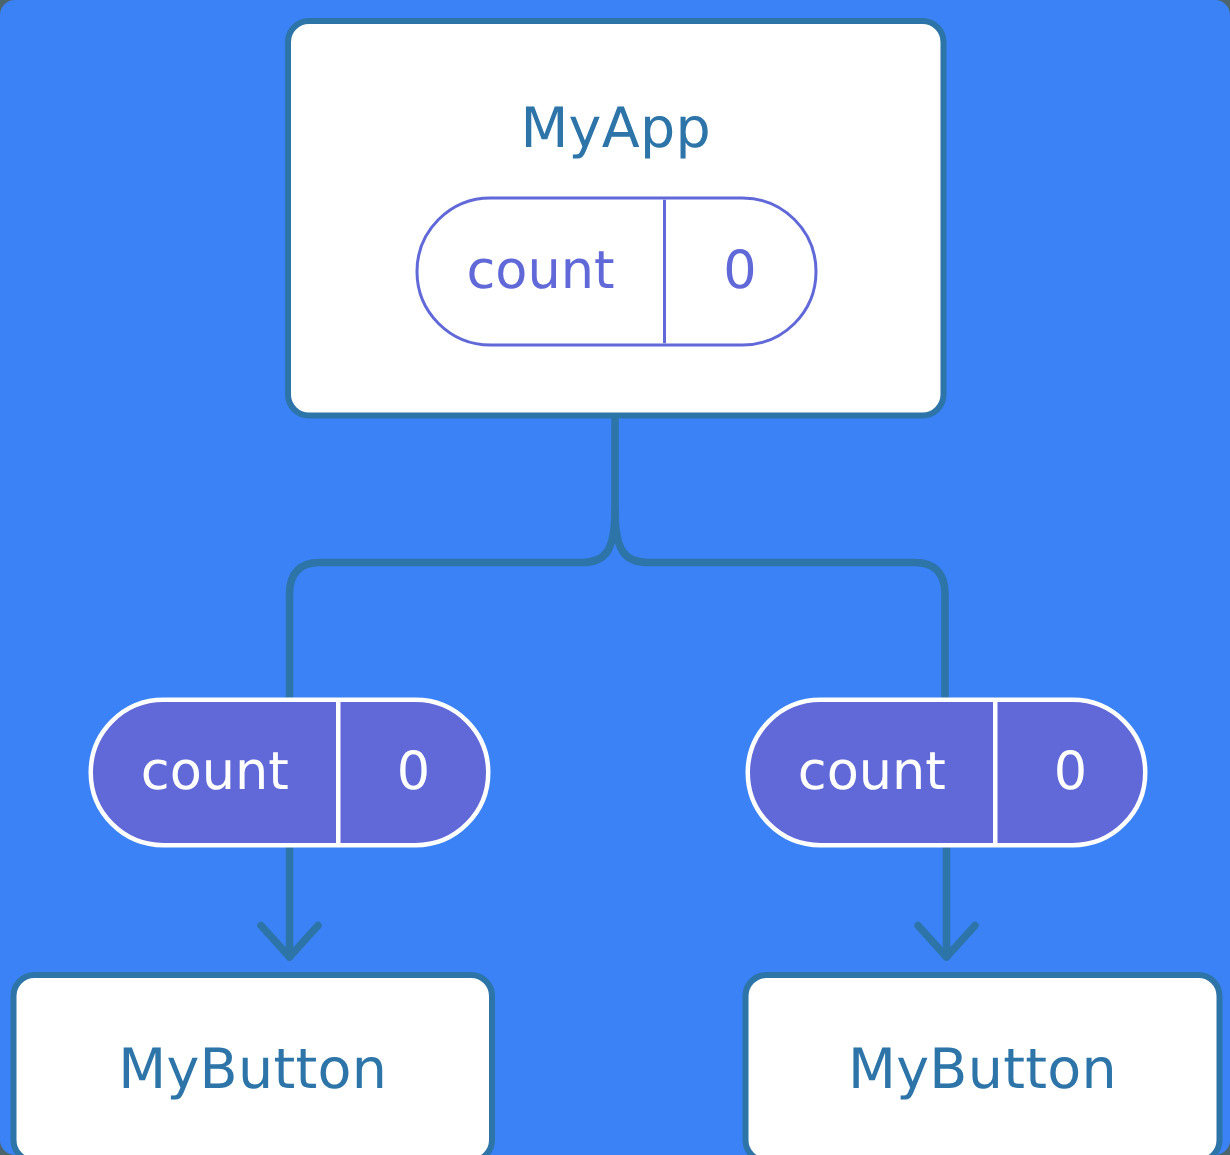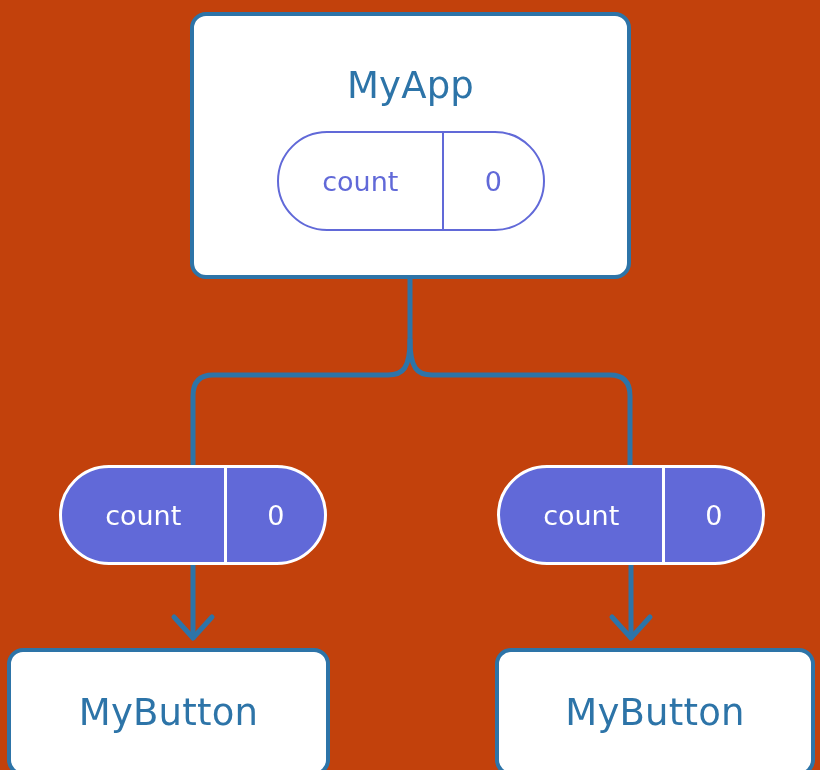--- a/index.html
+++ b/index.html
@@ -10,21 +10,22 @@
     width: 820px;
     height: 770px;
     overflow: hidden;
     background: #4c656d;
     font-family: "DejaVu Sans", "Liberation Sans", sans-serif;
   }
   #canvas {
     position: relative;
     width: 820px;
     height: 770px;
-    background: #c2410c;
+    background: #3b82f6;
+    border-radius: 10px;
   }
   #connectors {
     position: absolute;
     left: 0;
     top: 0;
     width: 820px;
     height: 770px;
     pointer-events: none;
   }
 
@@ -87,21 +88,21 @@
     display: flex;
     align-items: stretch;
     border-radius: 999px;
     overflow: hidden;
     z-index: 4;
   }
   .pill-key, .pill-val {
     display: flex;
     align-items: center;
     justify-content: center;
-    font-size: 27px;
+    font-size: 35px;
     line-height: 1;
     white-space: nowrap;
   }
   .pill-key {
     flex: 0 0 62%;
   }
   .pill-val {
     flex: 1 1 auto;
   }
 

